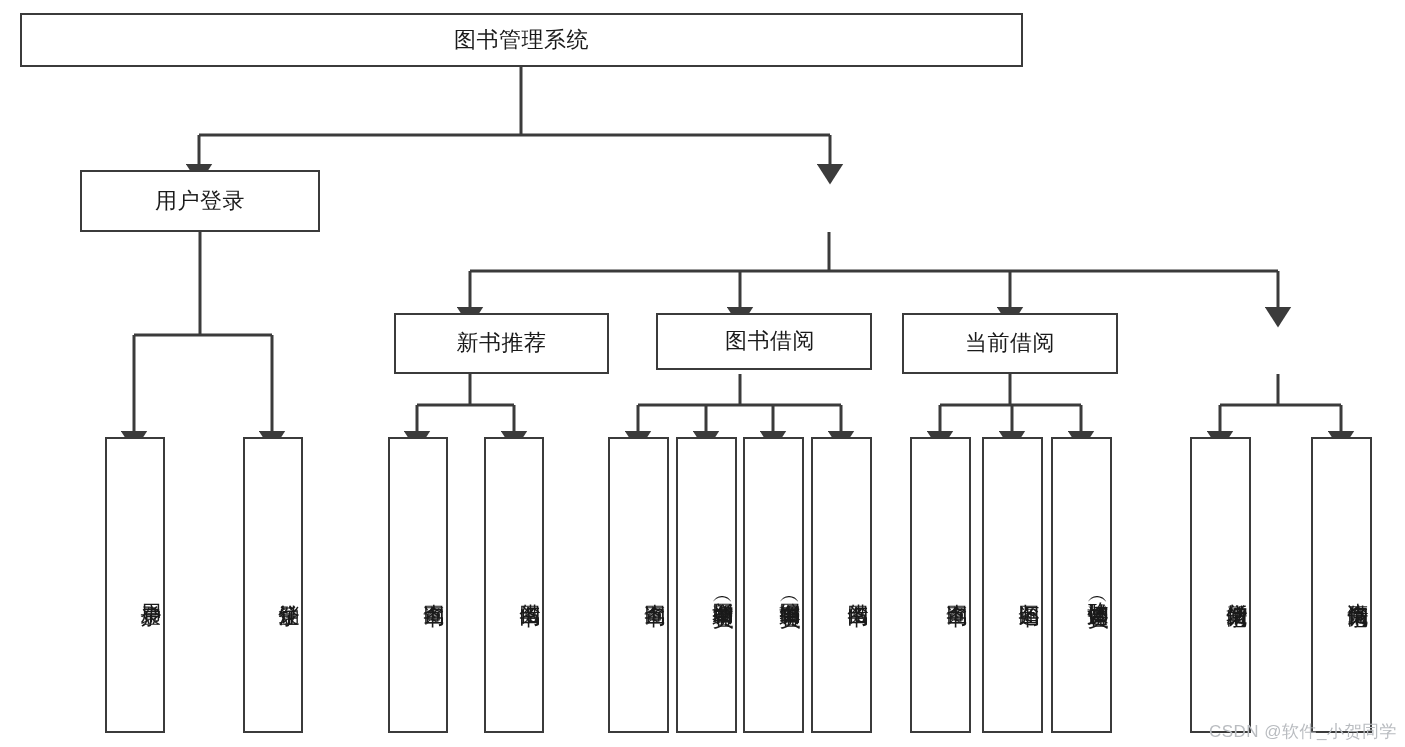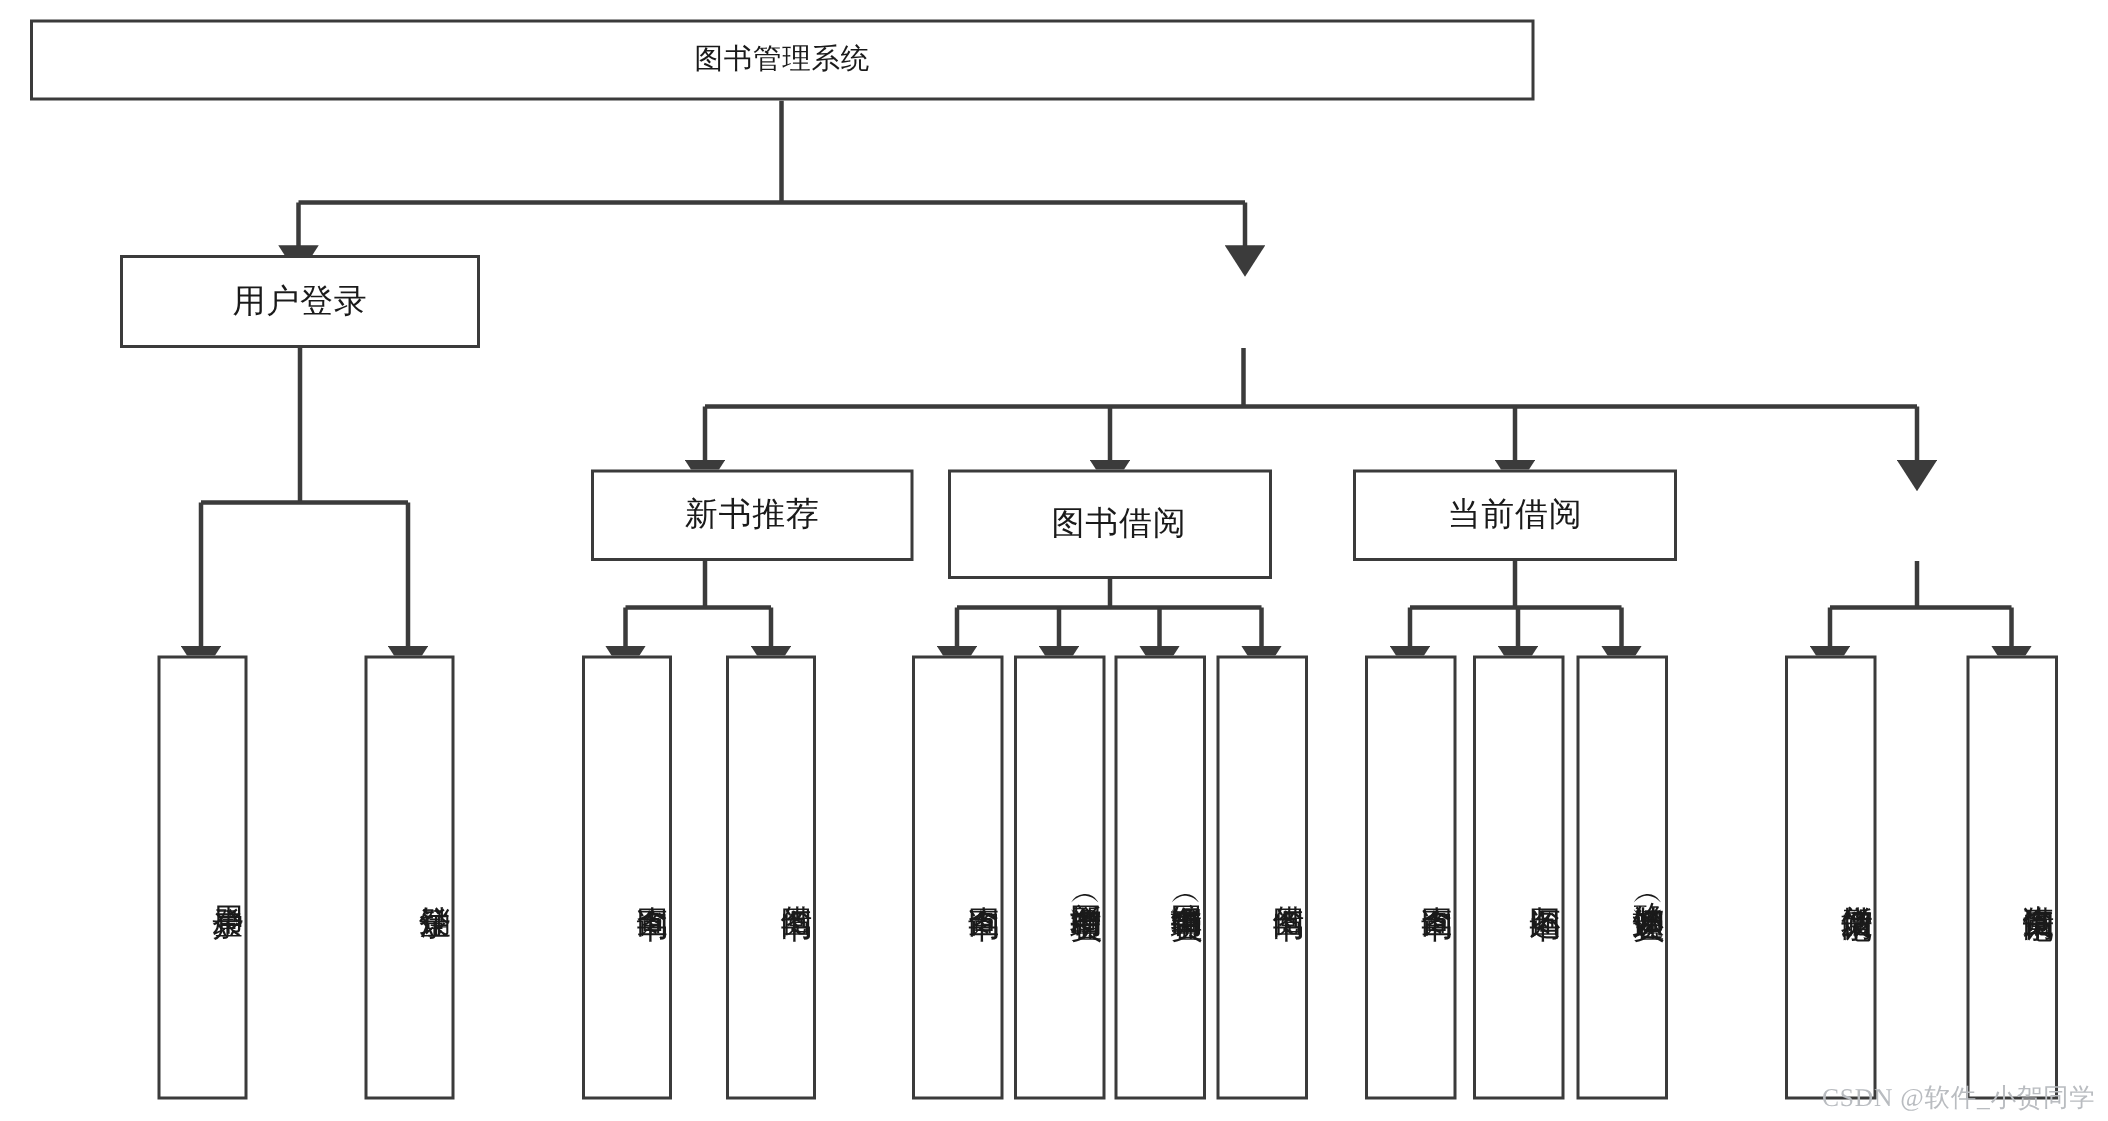--- a/index.html
+++ b/index.html
@@ -37,21 +37,21 @@
     color: #1a1a1a;
     z-index: 2;
   }
   .node-h {
     font-size: 22px;
     line-height: 1.1;
     letter-spacing: 0.5px;
     white-space: nowrap;
   }
   .node-root {
-    font-size: 19px;
+    font-size: 22px;
   }
   .node-v {
     writing-mode: vertical-rl;
     text-orientation: upright;
     font-size: 21px;
     line-height: 1.15;
     letter-spacing: 1px;
     align-items: flex-start;
     justify-content: center;
     padding-top: 8px;
@@ -64,21 +64,20 @@
   }
   #watermark {
     position: absolute;
     right: 8px;
     bottom: 4px;
     font-size: 17px;
     color: #b9bcc0;
     letter-spacing: 0.5px;
     white-space: nowrap;
     z-index: 5;
-    font-family: Liberation Serif, serif;
   }
 </style>
 </head>
 <body>
 
 <div id="diagram-canvas">
 
   <svg id="edge-layer" viewBox="0 0 1405 747" xmlns="http://www.w3.org/2000/svg">
     <defs>
       <marker id="arrowhead" markerWidth="9" markerHeight="9" refX="1.5" refY="4.5" orient="auto" markerUnits="strokeWidth">
@@ -120,21 +119,21 @@
         <line x1="1220" y1="405" x2="1220" y2="435" marker-end="url(#arrowhead)"></line>
         <line x1="1341" y1="405" x2="1341" y2="435" marker-end="url(#arrowhead)"></line>
       </g>
   </svg>
 
   <div class="node node-h node-root" style="left:20px; top:13px; width:1003px; height:54px;">图书管理系统</div>
 
   <div class="node node-h" style="left:80px; top:170px; width:240px; height:62px;">用户登录</div>
 
   <div class="node node-h" style="left:363px; top:313px; width:215px; height:61px;margin-left:31px;">新书推荐</div>
-  <div class="node node-h" style="left:632px; top:313px; width:216px; height:73px;padding-left:12px;">图书借阅</div>
+  <div class="node node-h" style="left:656px; top:313px; width:216px; height:57px;padding-left:12px;">图书借阅</div>
   <div class="node node-h" style="left:902px; top:313px; width:216px; height:61px;">当前借阅</div>
 
   <div class="node node-v" style="left:105px; top:437px; width:60px; height:296px;">
     <span class="vlabel">用户登录</span>
   </div>
   <div class="node node-v" style="left:243px; top:437px; width:60px; height:296px;">
     <span class="vlabel">注销登录</span>
   </div>
   <div class="node node-v" style="left:388px; top:437px; width:60px; height:296px;">
     <span class="vlabel">查询图书</span>

